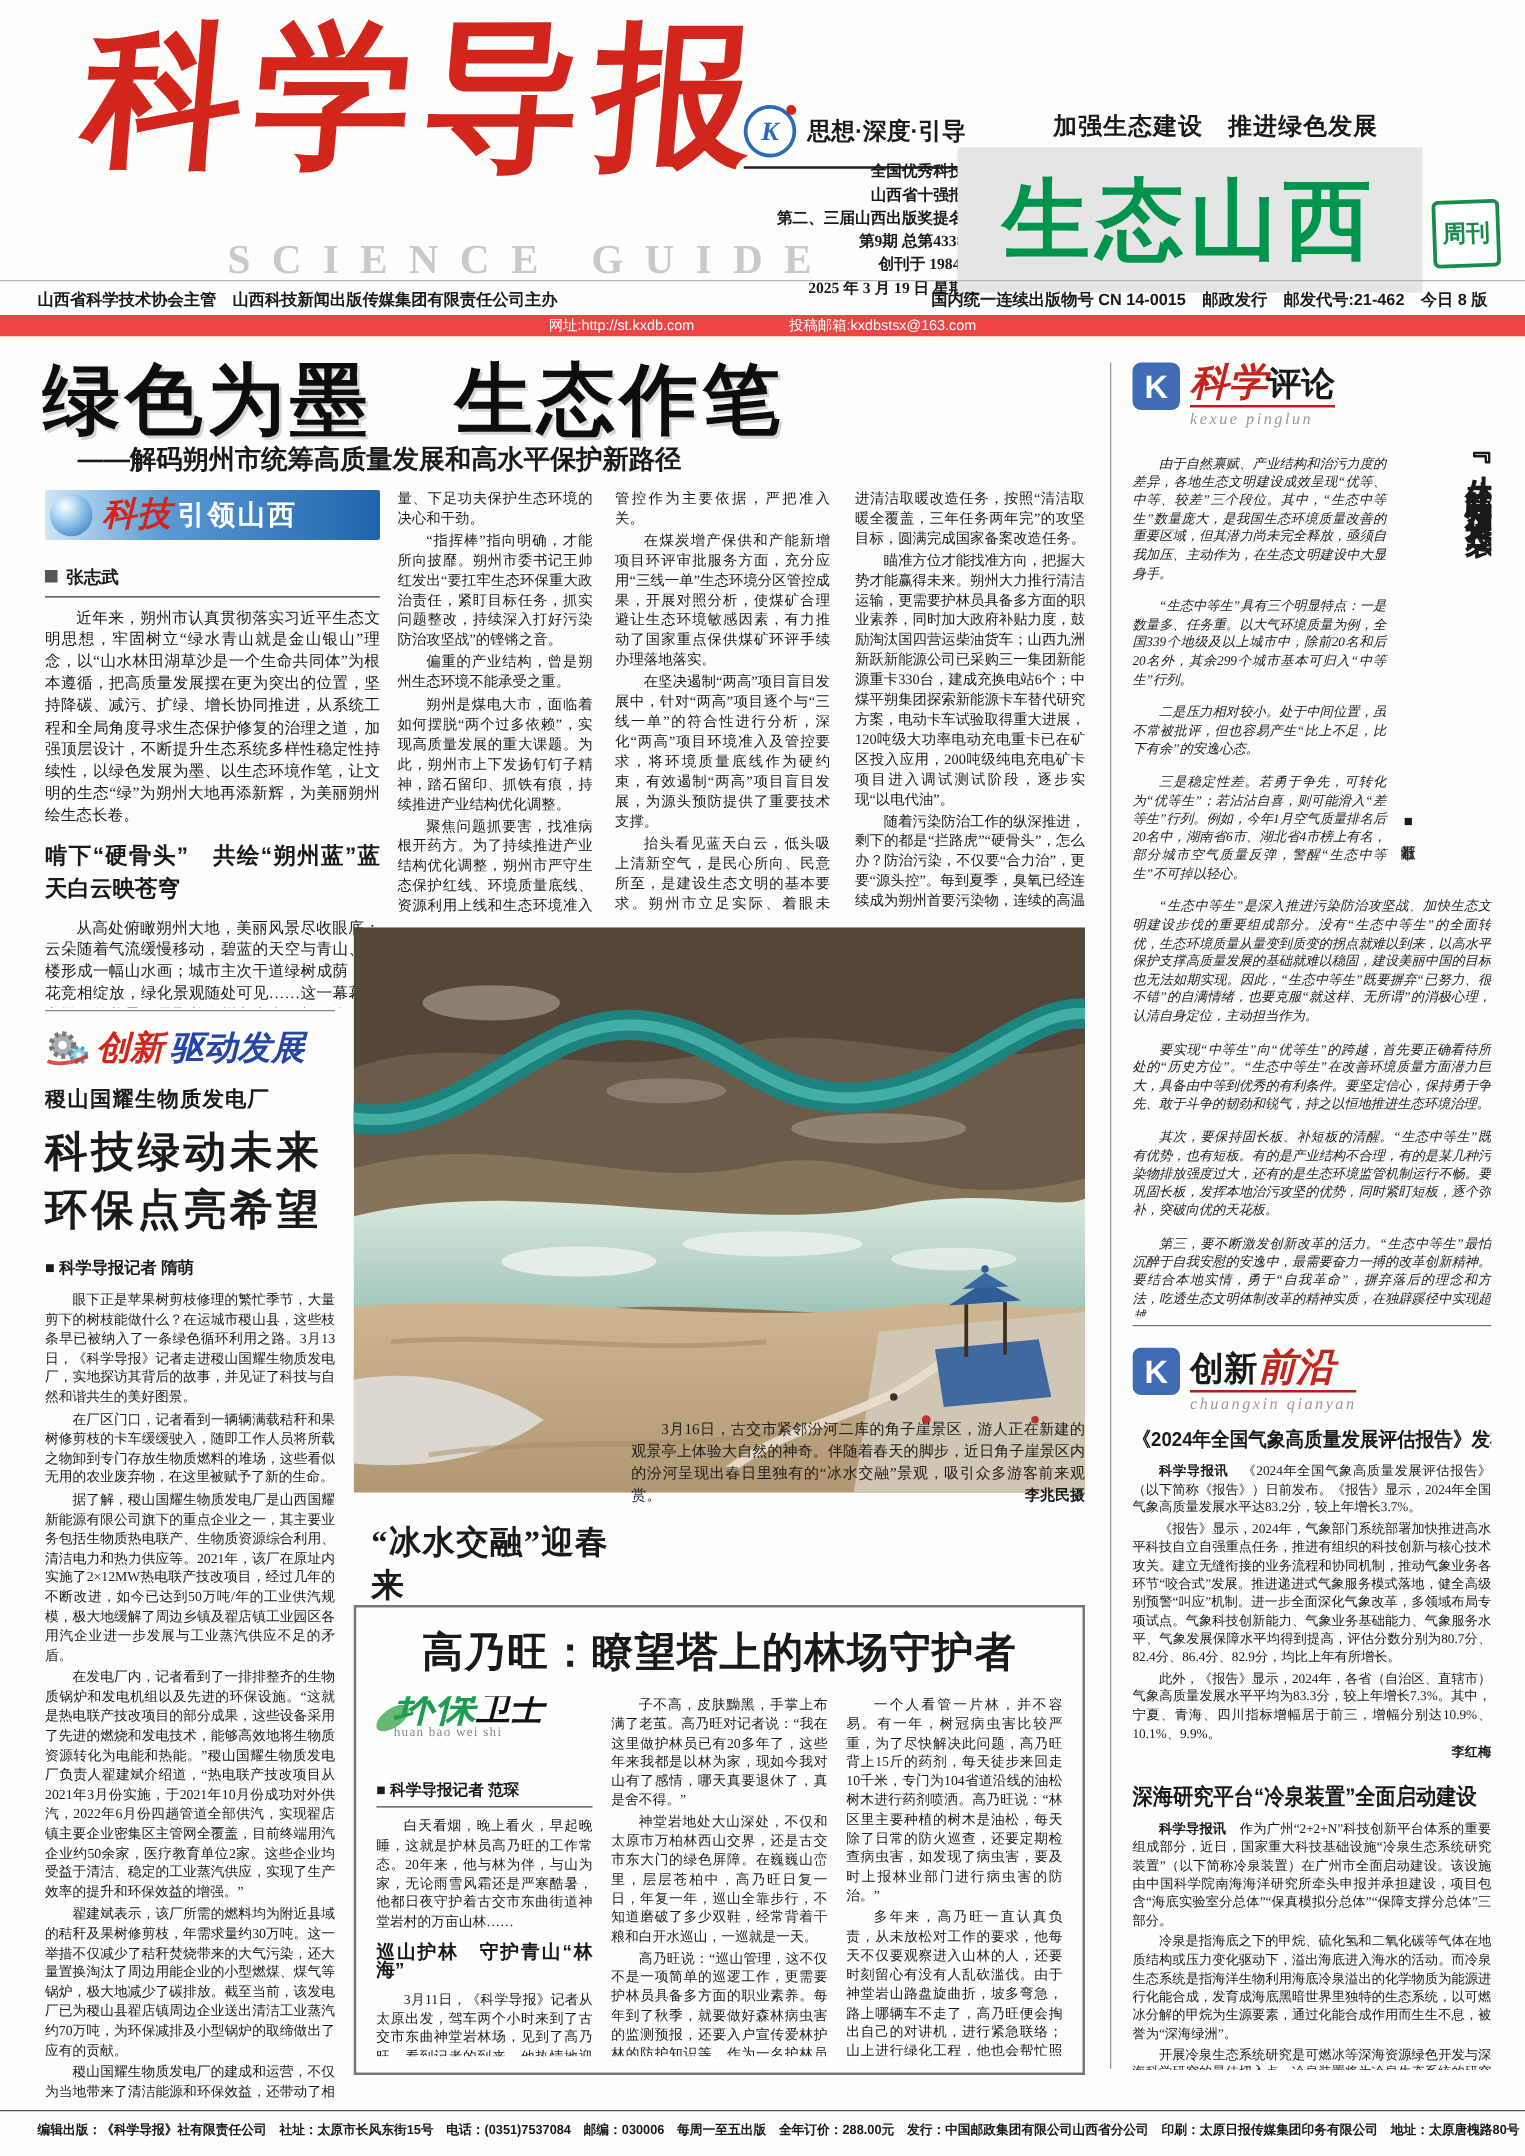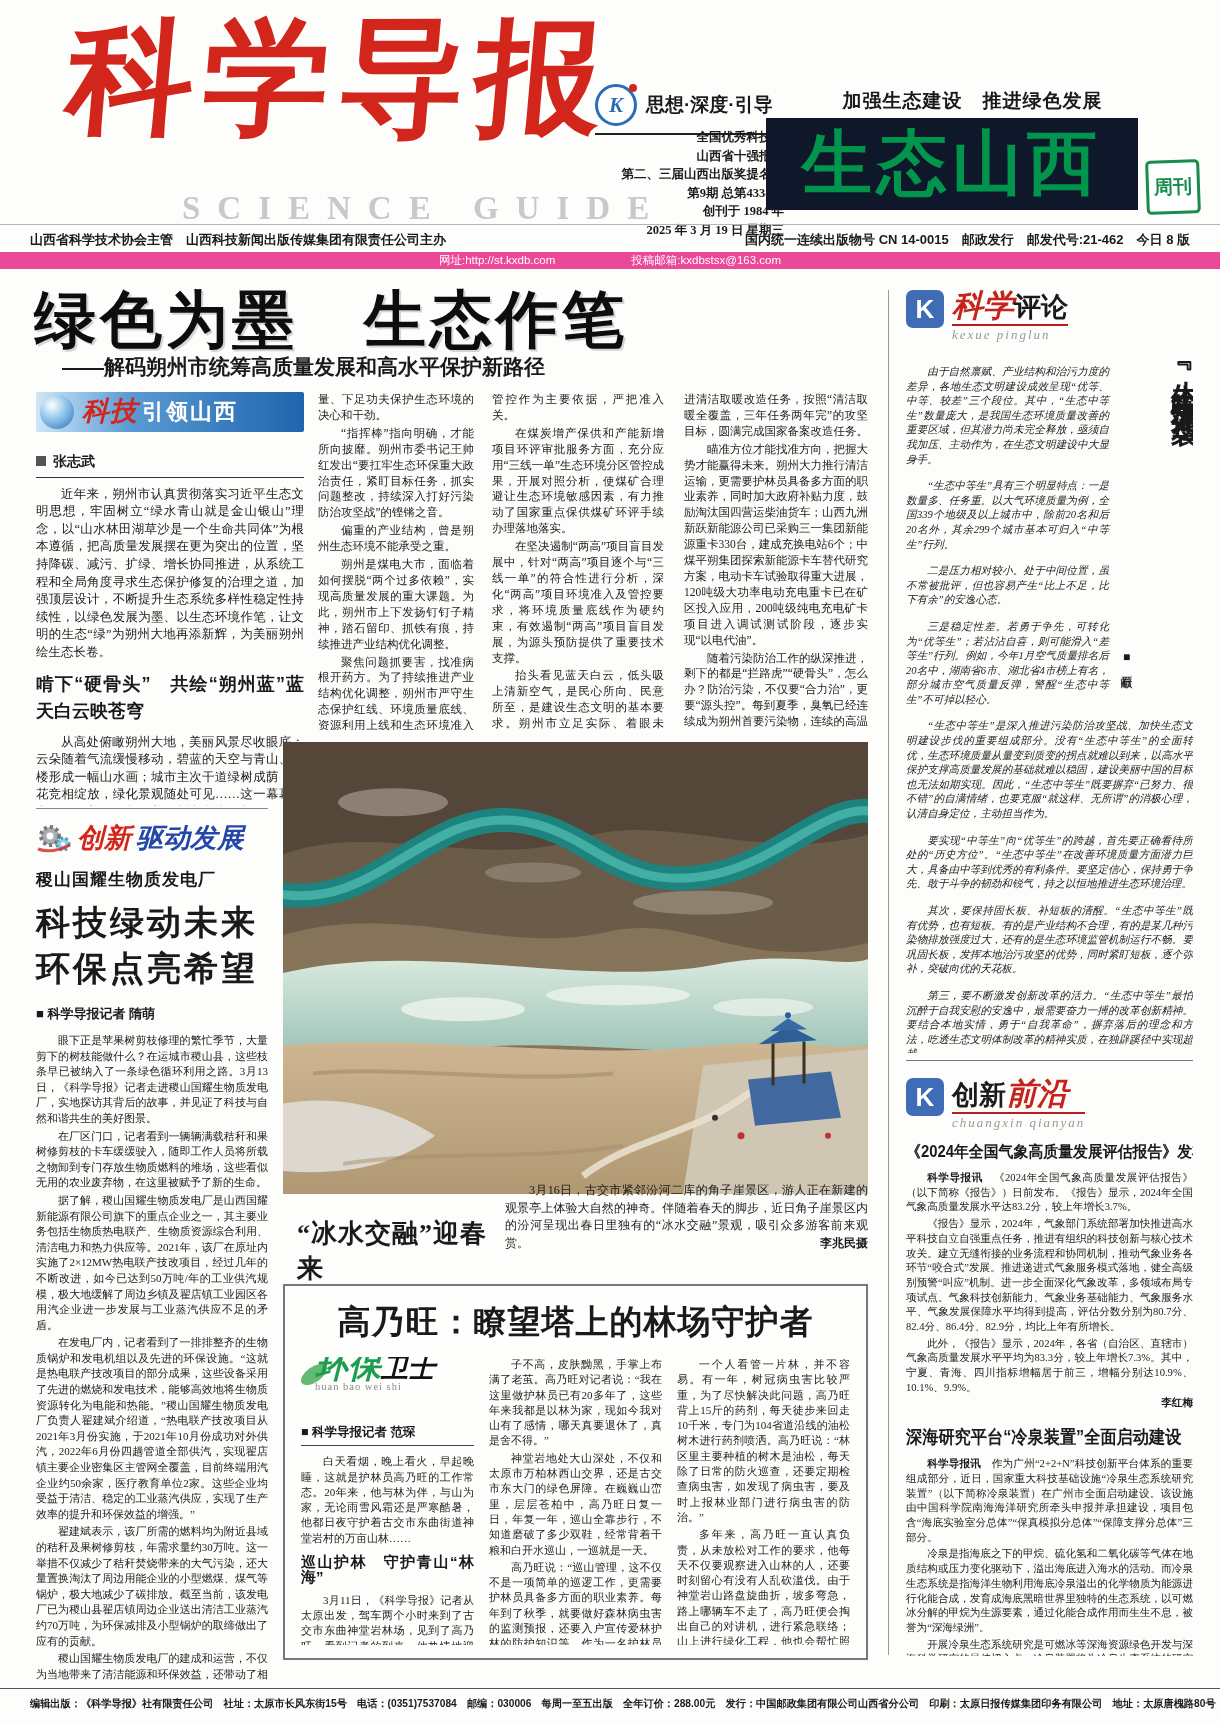--- a/index.html
+++ b/index.html
@@ -13,31 +13,31 @@
   .mast-en{left:182px;top:190px;font-size:33px;color:#c9c9c9;letter-spacing:17px;font-weight:bold;}
   .motto-row{left:595px;top:84px;width:190px;display:flex;align-items:center;gap:9px;
              border-bottom:2px solid #222;padding-bottom:7px;}
   .k-circle{width:36px;height:36px;border:3px solid #2b6cb8;border-radius:50%;position:relative;
             display:flex;align-items:center;justify-content:center;background:#fff;flex:0 0 auto;}
   .k-circle span{color:#2b6cb8;font-size:21px;font-weight:bold;font-style:italic;}
   .k-circle i{position:absolute;right:-3px;top:-3px;width:8px;height:8px;border-radius:50%;background:#d2261c;}
   .motto-text{font-size:19px;font-weight:bold;}
   .honors{left:556px;top:128px;width:228px;text-align:right;font-size:12.5px;line-height:18.5px;font-weight:600;}
   .slogan{left:800px;top:88px;width:345px;text-align:center;font-size:19px;font-weight:bold;letter-spacing:1px;}
-  .edition-box{left:766px;top:118px;width:372px;height:92px;background:#0f172a;display:flex;
-               align-items:center;justify-content:center;font-family:Liberation Serif, serif;}
+  .edition-box{left:766px;top:118px;width:372px;height:116px;background:#e5e5e5;display:flex;
+               align-items:center;justify-content:center;}
   .edition-box span{font-size:70px;font-weight:900;color:#00944c;letter-spacing:5px;line-height:1;}
   .weekly-seal{left:1146px;top:160px;width:48px;height:48px;border:3px solid #188c4c;border-radius:5px;
                background:#fff;color:#188c4c;display:flex;align-items:center;justify-content:center;
                font-size:19px;font-weight:bold;transform:rotate(-2deg);}
   
   .rule-top{left:0;top:224px;width:1220px;border-top:1px solid #b5b5b5;}
   .info-bar{left:30px;top:231px;width:1160px;display:flex;justify-content:space-between;
             font-size:13px;font-weight:bold;}
-  .url-bar{left:0;top:252px;width:1220px;height:17px;background:#ec4899;color:#fff;
+  .url-bar{left:0;top:252px;width:1220px;height:17px;background:#ef4444;color:#fff;
            display:flex;align-items:center;justify-content:center;gap:76px;font-size:11.5px;}
   
   .lead-headline{left:34px;top:278px;font-size:62px;font-weight:900;letter-spacing:4px;color:#0d0d0d;
                  text-shadow:2px 2px 0 #d5d5d5;white-space:nowrap;}
   .lead-subhead{left:62px;top:353px;font-size:21px;font-weight:bold;}
   .col{overflow:hidden;text-align:justify;}
   .col p{margin:0 0 2px;text-indent:2em;}
   .col p.cont{text-indent:0;}
   .lead-c1{left:36px;top:392px;width:268px;height:414px;font-size:12.5px;line-height:17.6px;}
   .badge-kjyl{width:100%;height:40px;background:linear-gradient(90deg,#cfe6f7,#5a9bd4 35%,#1f64ad);
@@ -78,21 +78,21 @@
   .fa-title2{margin:15px 0 7px;font-size:18px;font-weight:900;white-space:nowrap;transform:scaleX(0.9);
              transform-origin:left;font-family:"Liberation Sans","DejaVu Sans",sans-serif;}
   .fa-body{font-size:10.6px;line-height:14.7px;text-align:justify;}
   .fa-body p{margin:0 0 2px;text-indent:2em;}
   .news-tag{font-weight:bold;font-family:"Liberation Sans","DejaVu Sans",sans-serif;}
   .author{display:block;text-align:right;font-weight:bold;text-indent:0;}
   
   .photo{left:283px;top:742px;width:585px;height:452px;}
   .photo svg{display:block;width:100%;height:100%;}
   .cap-title{left:297px;top:1216px;width:205px;font-size:26px;font-weight:bold;letter-spacing:1px;}
-  .cap-text{left:505px;top:1182px;width:363px;font-size:12px;line-height:17.5px;text-align:justify;text-indent:2em;}
+  .cap-text{left:505px;top:1135px;width:363px;font-size:12px;line-height:17.5px;text-align:justify;text-indent:2em;}
   .cap-credit{float:right;font-weight:bold;margin-left:10px;}
   
   .boxart{left:283px;top:1284px;width:585px;height:376px;border:2px solid #777;box-sizing:border-box;
           padding:12px 16px;background:#fefefc;}
   .boxart h2{margin:2px 0 12px;font-size:33px;font-weight:900;letter-spacing:1px;text-align:center;
              font-family:"Liberation Sans","DejaVu Sans",sans-serif;white-space:nowrap;}
   .box-cols{display:flex;gap:15px;height:288px;overflow:hidden;}
   .bcol{flex:1;font-size:11px;line-height:15.3px;text-align:justify;}
   .bcol p{margin:0 0 2px;text-indent:2em;}
   .hbws{position:relative;height:62px;margin:2px 0 4px;padding-left:14px;}

